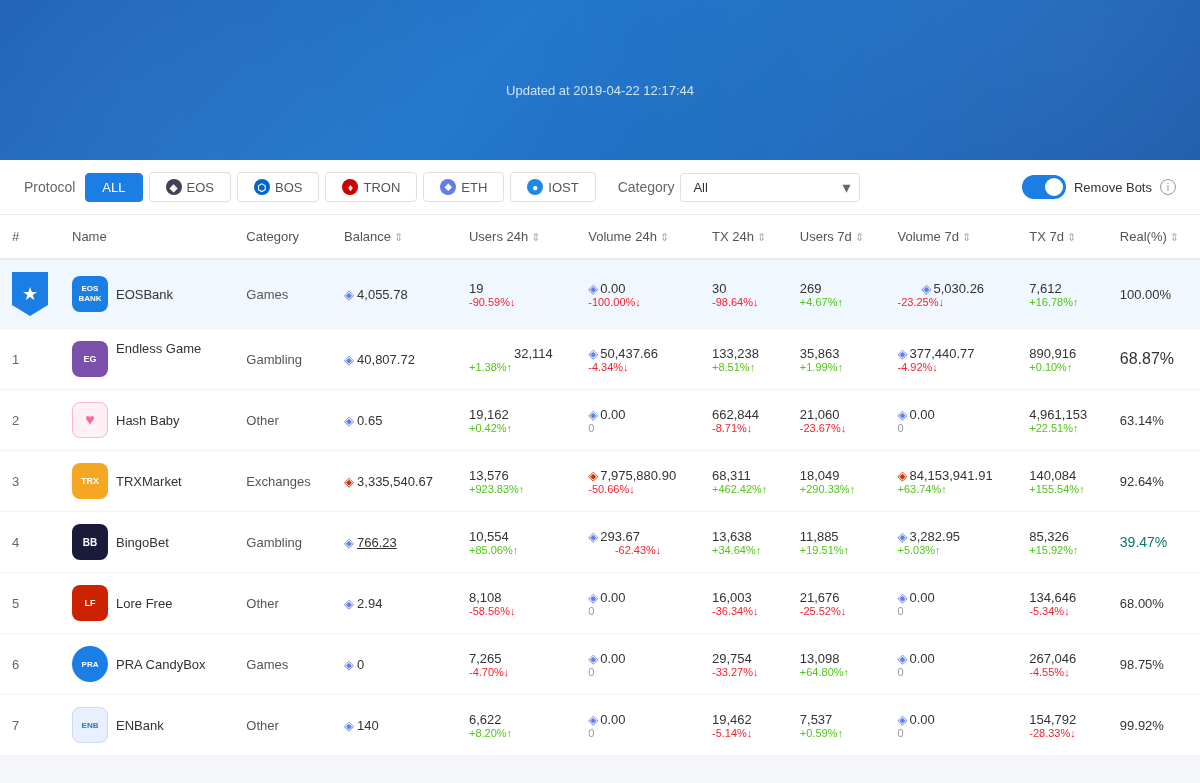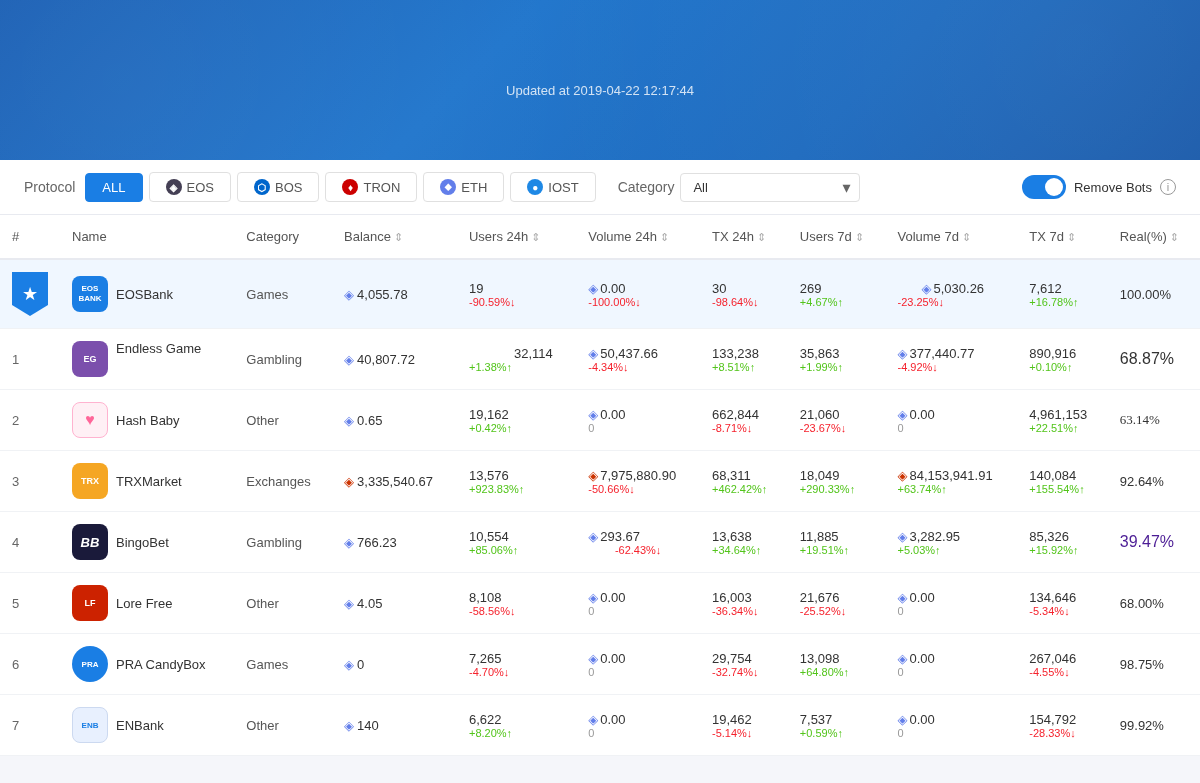--- a/index.html
+++ b/index.html
@@ -384,21 +384,21 @@
             <div style="font-size:11px;color:#f5222d;">-23.67%↓</div>
           </td>
           <td>
             <div style="font-size:13px;"><span style="color:#627eea;margin-right:2px;">◈</span>0.00</div>
             <div style="font-size:11px;color:#999;">0</div>
           </td>
           <td>
             <div style="font-size:13px;">4,961,153</div>
             <div style="font-size:11px;color:#52c41a;">+22.51%↑</div>
           </td>
-          <td><span style="font-size:13px;color:#333;font-family:Liberation Serif, serif;">63.14%</span></td>
+          <td><span style="font-size:13px;color:#333;">63.14%</span></td>
         </tr>
         <tr>
           <td class="rank-cell">3</td>
           <td style="cursor: pointer;">
             <div style="display:flex;align-items:center;">
               <div style="width:36px;height:36px;border-radius:8px;background:#f5a623;display:flex;align-items:center;justify-content:center;margin-right:8px;flex-shrink:0;">
                 <span style="color:white;font-size:9px;font-weight:bold;">TRX</span>
               </div>
               <span style="font-size:13px;color:#333;font-weight:500;">TRXMarket</span>
             </div>
@@ -429,27 +429,27 @@
             <div style="font-size:13px;">140,084</div>
             <div style="font-size:11px;color:#52c41a;">+155.54%↑</div>
           </td>
           <td><span style="font-size:13px;color:#333;">92.64%</span></td>
         </tr>
         <tr>
           <td class="rank-cell">4</td>
           <td style="cursor: pointer;">
             <div style="display:flex;align-items:center;">
               <div style="width:36px;height:36px;border-radius:8px;background:#1a1a3a;display:flex;align-items:center;justify-content:center;margin-right:8px;flex-shrink:0;">
-                <span style="color:white;font-size:13px;font-weight:bold;font-style:italic;">BB</span>
+                <span style="color:white;font-size:10px;font-weight:bold;">BB</span>
               </div>
               <span style="font-size:13px;color:#333;font-weight:500;">BingoBet</span>
             </div>
           </td>
           <td style="font-size: 13px; color: rgb(85, 85, 85);">Gambling</td>
-          <td><span style="color:#627eea;margin-right:3px;">◈</span><span style="font-size:13px;">766.23</span></td>
+          <td><span style="color:#627eea;margin-right:3px;">◈</span><span style="font-size:13px;text-decoration:underline;">766.23</span></td>
           <td>
             <div style="font-size:13px;">10,554</div>
             <div style="font-size:11px;color:#52c41a;">+85.06%↑</div>
           </td>
           <td>
             <div style="font-size:13px;"><span style="color:#627eea;margin-right:2px;">◈</span>293.67</div>
             <div style="font-size:11px;color:#f5222d;text-align:center;">-62.43%↓</div>
           </td>
           <td>
             <div style="font-size:13px;">13,638</div>
@@ -460,34 +460,34 @@
             <div style="font-size:11px;color:#52c41a;">+19.51%↑</div>
           </td>
           <td>
             <div style="font-size:13px;"><span style="color:#627eea;margin-right:2px;">◈</span>3,282.95</div>
             <div style="font-size:11px;color:#52c41a;">+5.03%↑</div>
           </td>
           <td>
             <div style="font-size:13px;">85,326</div>
             <div style="font-size:11px;color:#52c41a;">+15.92%↑</div>
           </td>
-          <td><span style="font-size:16px;color:#4c1d95;">39.47%</span></td>
+          <td><span style="font-size:14px;color:#0f766e;">39.47%</span></td>
         </tr>
         <tr>
           <td class="rank-cell">5</td>
           <td style="cursor: pointer;">
             <div style="display:flex;align-items:center;">
               <div style="width:36px;height:36px;border-radius:8px;background:#cc2200;display:flex;align-items:center;justify-content:center;margin-right:8px;flex-shrink:0;">
                 <span style="color:white;font-size:9px;font-weight:bold;">LF</span>
               </div>
               <span style="font-size:13px;color:#333;font-weight:500;">Lore Free</span>
             </div>
           </td>
           <td style="font-size: 13px; color: rgb(85, 85, 85);">Other</td>
-          <td><span style="color:#627eea;margin-right:3px;">◈</span><span style="font-size:13px;">4.05</span></td>
+          <td><span style="color:#627eea;margin-right:3px;">◈</span><span style="font-size:13px;">2.94</span></td>
           <td>
             <div style="font-size:13px;">8,108</div>
             <div style="font-size:11px;color:#f5222d;">-58.56%↓</div>
           </td>
           <td>
             <div style="font-size:13px;"><span style="color:#627eea;margin-right:2px;">◈</span>0.00</div>
             <div style="font-size:11px;color:#999;">0</div>
           </td>
           <td>
             <div style="font-size:13px;">16,003</div>
@@ -522,21 +522,21 @@
           <td>
             <div style="font-size:13px;">7,265</div>
             <div style="font-size:11px;color:#f5222d;">-4.70%↓</div>
           </td>
           <td>
             <div style="font-size:13px;"><span style="color:#627eea;margin-right:2px;">◈</span>0.00</div>
             <div style="font-size:11px;color:#999;">0</div>
           </td>
           <td>
             <div style="font-size:13px;">29,754</div>
-            <div style="font-size:11px;color:#f5222d;">-32.74%↓</div>
+            <div style="font-size:11px;color:#f5222d;">-33.27%↓</div>
           </td>
           <td>
             <div style="font-size:13px;">13,098</div>
             <div style="font-size:11px;color:#52c41a;">+64.80%↑</div>
           </td>
           <td>
             <div style="font-size:13px;"><span style="color:#627eea;margin-right:2px;">◈</span>0.00</div>
             <div style="font-size:11px;color:#999;">0</div>
           </td>
           <td>

